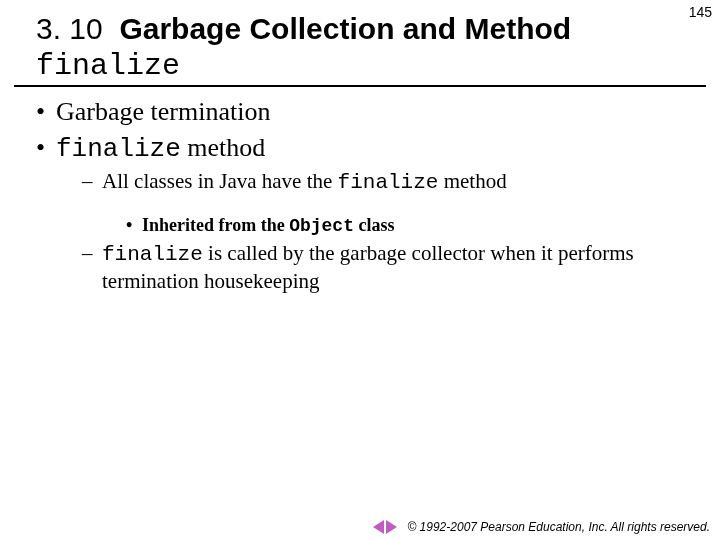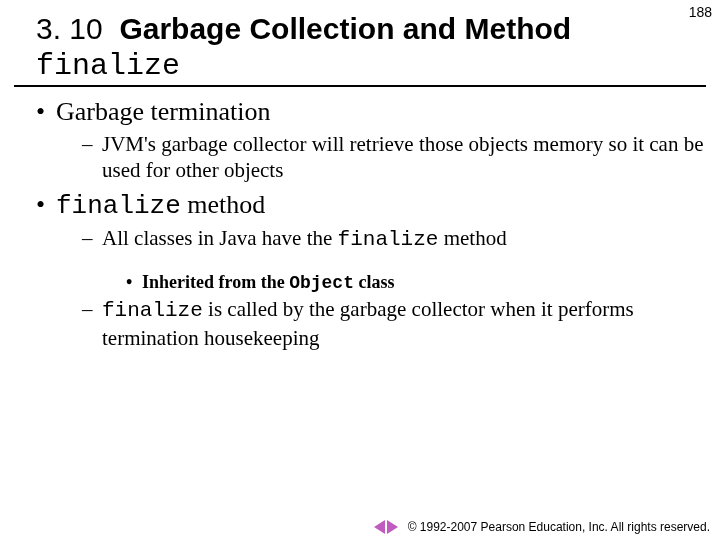--- a/index.html
+++ b/index.html
@@ -94,54 +94,52 @@
   .footer {
     position: absolute;
     bottom: 6px;
     right: 10px;
     font-size: 12px;
     font-family: Arial, sans-serif;
     color: #000;
     display: flex;
     align-items: flex-end;
     gap: 6px;
+    font-style: italic;
   }
   .nav-arrows {
     display: inline-flex;
     gap: 2px;
     margin-right: 4px;
   }
   .tri {
     width: 0; height: 0;
     border-top: 7px solid transparent;
     border-bottom: 7px solid transparent;
   }
   .tri.left { border-right: 11px solid #c05cc0; }
   .tri.right { border-left: 11px solid #c05cc0; }
 </style>
 </head>
 <body>
 
-<div class="page-number">188</div>
+<div class="page-number">145</div>
 
 <div class="title">
   <span class="section-number">3. 10</span>
   &nbsp;<span>Garbage Collection and Method</span><br>
   <span class="code">finalize</span>
 </div>
 <div class="underline"></div>
 
 <div class="content">
   <ul class="top">
     <li>
       <span>Garbage termination</span>
       <ul class="sub">
-        <li>
-          <span>JVM's garbage collector will retrieve those objects memory so it can be used for other objects</span>
-        </li>
       </ul>
     </li>
     <li>
       <span class="mono">finalize</span><span> method</span>
       <ul class="sub">
         <li>
           <span>All classes in Java have the </span><span class="mono">finalize</span><span> method</span>
           <ul class="subsub">
             <li>
               <span>Inherited from the </span><span class="mono">Object</span><span> class</span>

